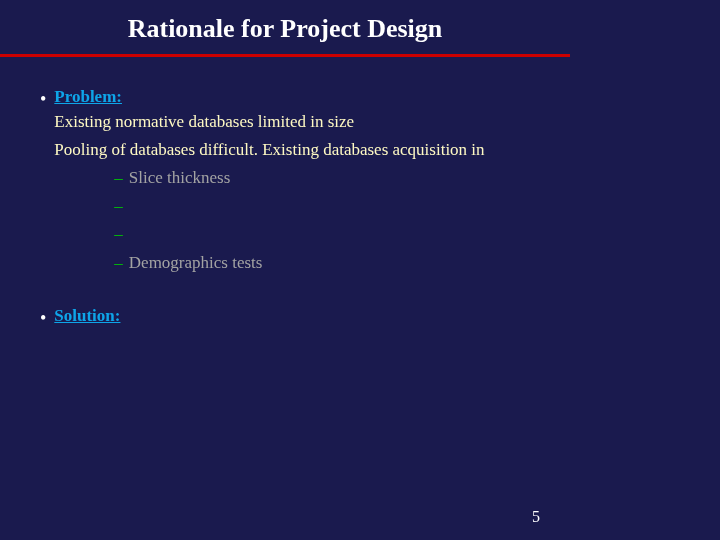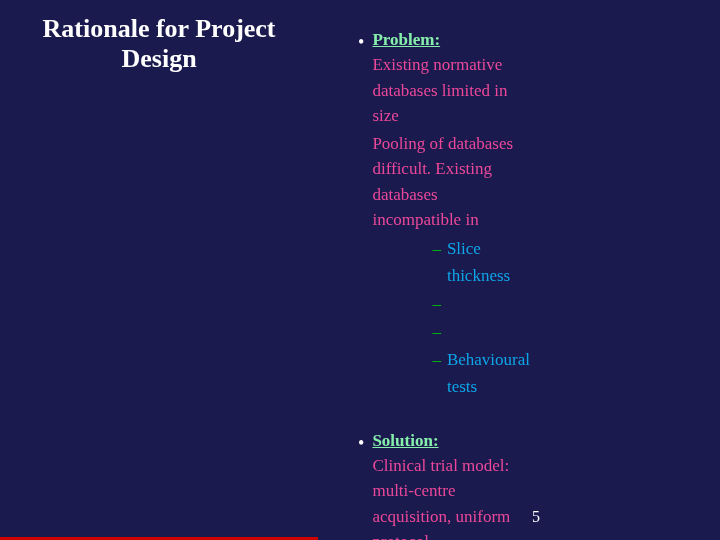--- a/index.html
+++ b/index.html
@@ -12,20 +12,21 @@
       color: #ffffff;
       overflow: hidden;
       position: relative;
     }
 
     .slide-container {
       width: 570px;
       height: 540px;
       position: relative;
       display: flex;
+      flex-direction: column;
     }
 
     .title-bar {
       background-color: #1a1a4e;
       border-bottom: 3px solid #cc0000;
       padding: 14px 20px 10px 20px;
       text-align: center;
     }
 
     .title-text {
@@ -57,29 +58,29 @@
       flex-shrink: 0;
     }
 
     .bullet-content {
       display: flex;
       flex-direction: column;
       gap: 2px;
     }
 
     .problem-label {
-      color: #86efac;
+      color: #0ea5e9;
       font-size: 17px;
       font-weight: bold;
       text-decoration: underline;
     }
 
     .normal-line {
       font-size: 17px;
-      color: #ec4899;
+      color: #fef9c3;
       line-height: 1.5;
     }
 
     .sub-items {
       display: flex;
       flex-direction: column;
       padding-left: 60px;
       gap: 1px;
     }
 
@@ -89,21 +90,21 @@
       gap: 6px;
       font-size: 17px;
       line-height: 1.6;
     }
 
     .dash {
       color: #00cc00;
     }
 
     .sub-item-text {
-      color: #0ea5e9;
+      color: #a3a3a3;
     }
 
     .page-number {
       position: absolute;
       bottom: 14px;
       right: 30px;
       color: #ffffff;
       font-size: 16px;
     }
   </style>
@@ -116,45 +117,44 @@
     <span class="title-text">Rationale for Project Design</span>
   </div>
 
   <div class="content-area">
 
     <div class="bullet-section">
       <span class="bullet-dot">•</span>
       <div class="bullet-content">
         <span class="problem-label">Problem:</span>
         <span class="normal-line">Existing normative databases limited in size</span>
-        <span class="normal-line">Pooling of databases difficult. Existing databases incompatible in</span>
+        <span class="normal-line">Pooling of databases difficult. Existing databases acquisition in</span>
         <div class="sub-items">
           <div class="sub-item">
             <span class="dash">–</span>
             <span class="sub-item-text">Slice thickness</span>
           </div>
           <div class="sub-item">
             <span class="dash">–</span>
           </div>
           <div class="sub-item">
             <span class="dash">–</span>
           </div>
           <div class="sub-item">
             <span class="dash">–</span>
-            <span class="sub-item-text">Behavioural tests</span>
+            <span class="sub-item-text">Demographics tests</span>
           </div>
         </div>
       </div>
     </div>
 
     <div class="bullet-section">
       <span class="bullet-dot">•</span>
       <div class="bullet-content">
         <span class="problem-label">Solution:</span>
-        <span class="normal-line">Clinical trial model: multi-centre acquisition, uniform protocol</span>
       </div>
     </div>
 
   </div>
 
   <span class="page-number">5</span>
 
 </div>
 
 </body></html>

